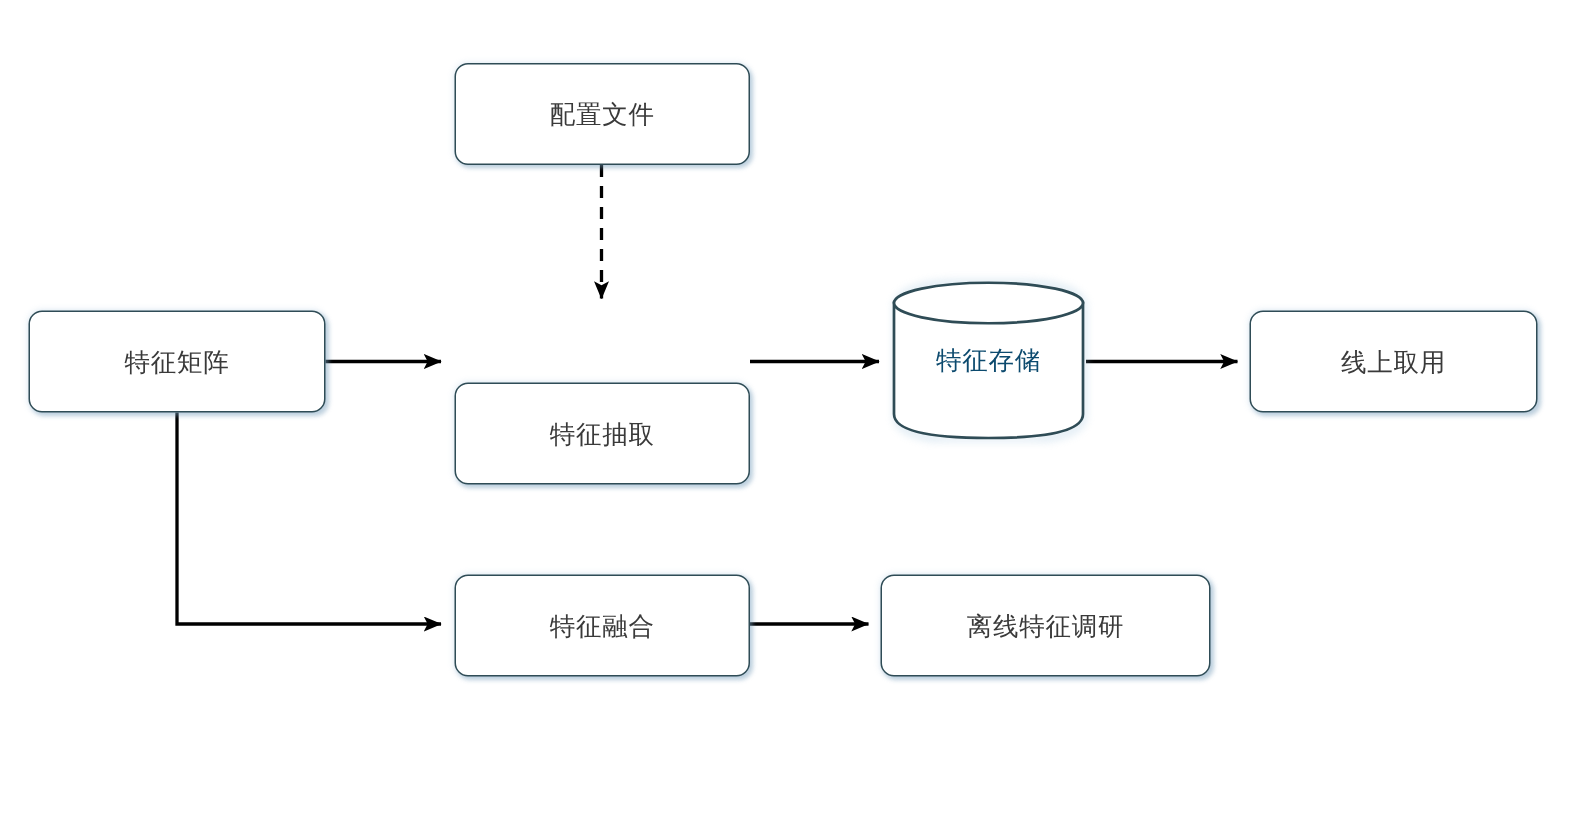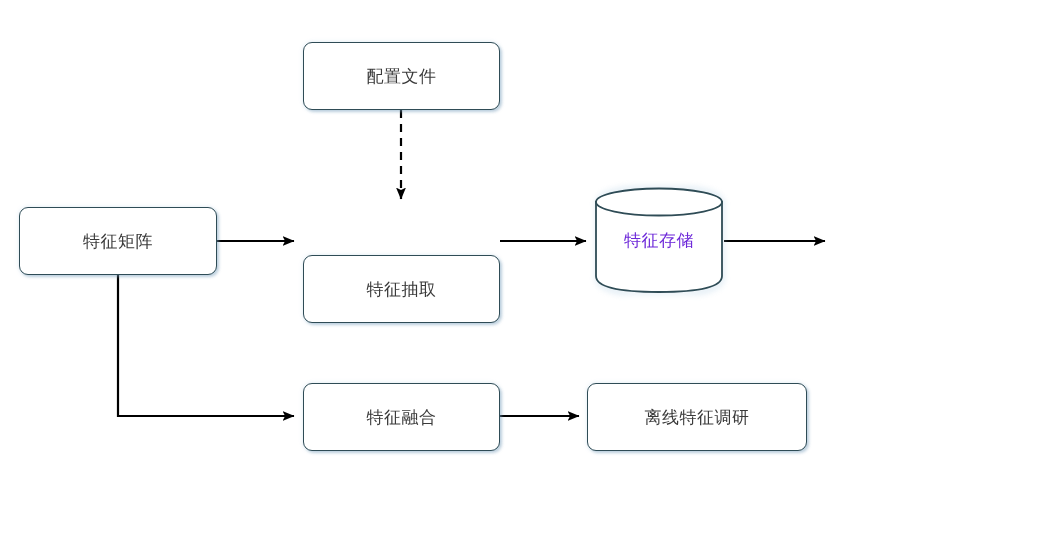--- a/index.html
+++ b/index.html
@@ -71,21 +71,21 @@
   }
   .cylinder .label {
     position: absolute;
     left: 0;
     top: 0;
     width: 100%;
     height: 100%;
     display: flex;
     align-items: center;
     justify-content: center;
-    color: #6d28d9;
+    color: #0c4a6e;
     font-size: 17px;
     line-height: 1;
     letter-spacing: 0.5px;
     white-space: nowrap;
     user-select: none;
   }
 </style>
 </head>
 <body>
 
@@ -140,20 +140,23 @@
     </svg>
     <svg class="cyl-svg" viewBox="0 0 130 108" preserveAspectRatio="none">
 
       <path d="M 2 16 L 2 90 C 2 99.5 18 106 65 106 C 112 106 128 99.5 128 90 L 128 16 Z" fill="#ffffff" stroke="#2f4c56" stroke-width="1.8"></path>
 
       <ellipse cx="65" cy="16" rx="63" ry="13.5" fill="#ffffff" stroke="#2f4c56" stroke-width="1.8"></ellipse>
     </svg>
     <span class="label">特征存储</span>
   </div>
 
+  <div class="node" style="left:833px; top:207px; width:192px; height:68px;">
+    <span class="label">线上取用</span>
+  </div>
 
   <div class="node" style="left:303px; top:383px; width:197px; height:68px;">
     <span class="label">特征融合</span>
   </div>
 
   <div class="node" style="left:587px; top:383px; width:220px; height:68px;">
     <span class="label">离线特征调研</span>
   </div>
 
 </div>

